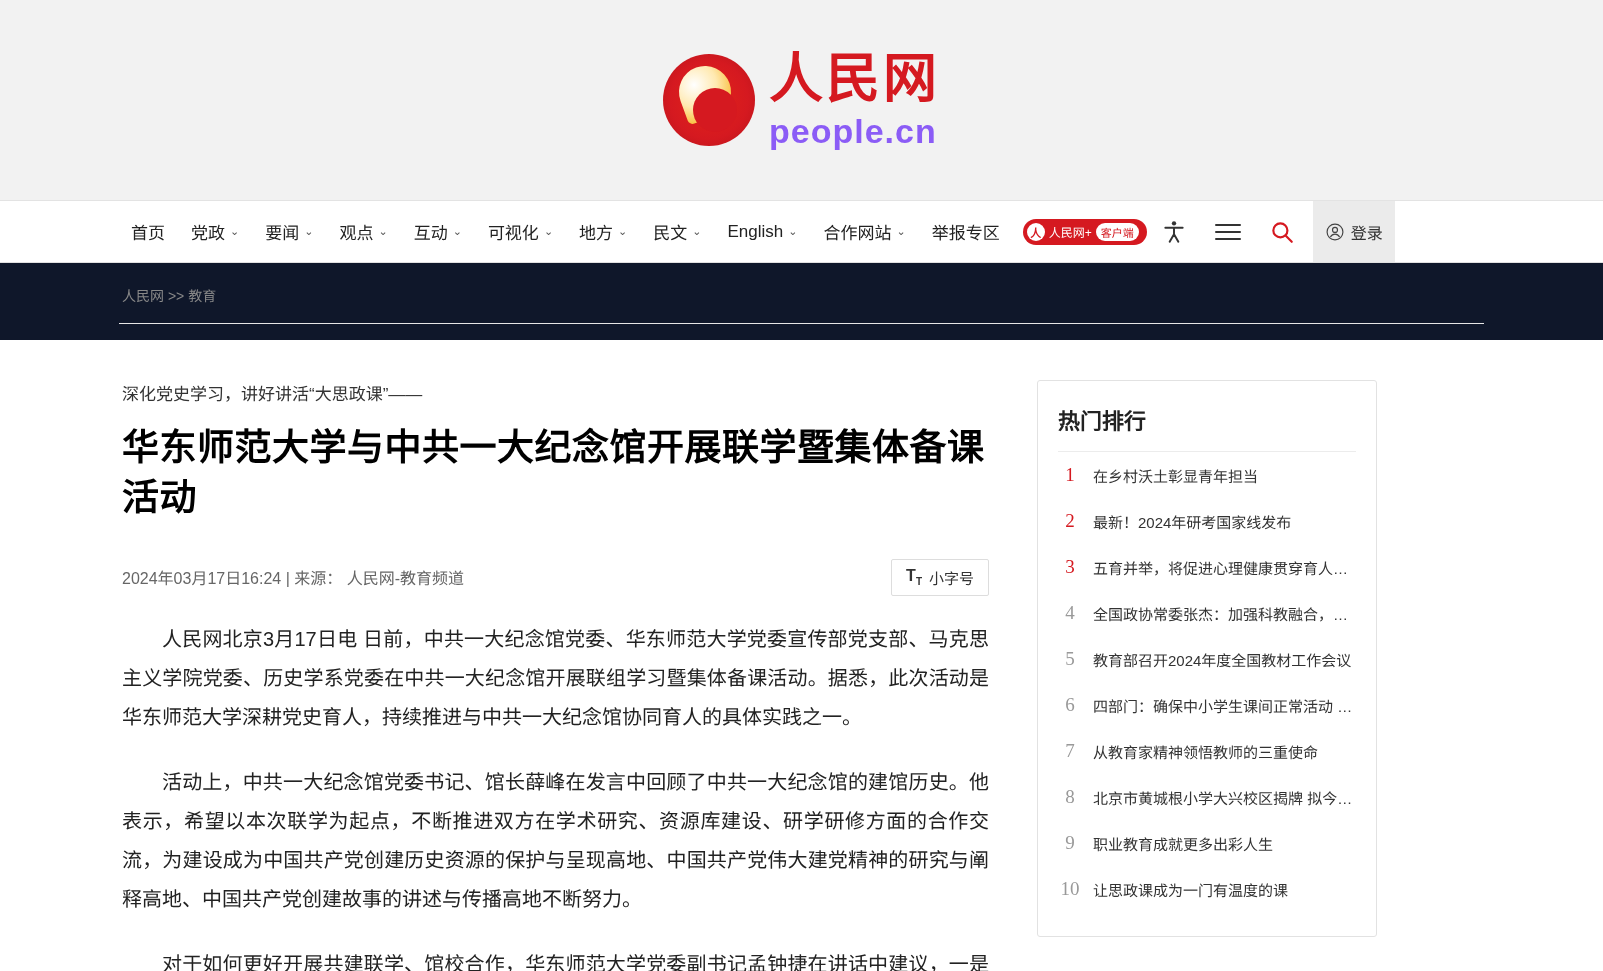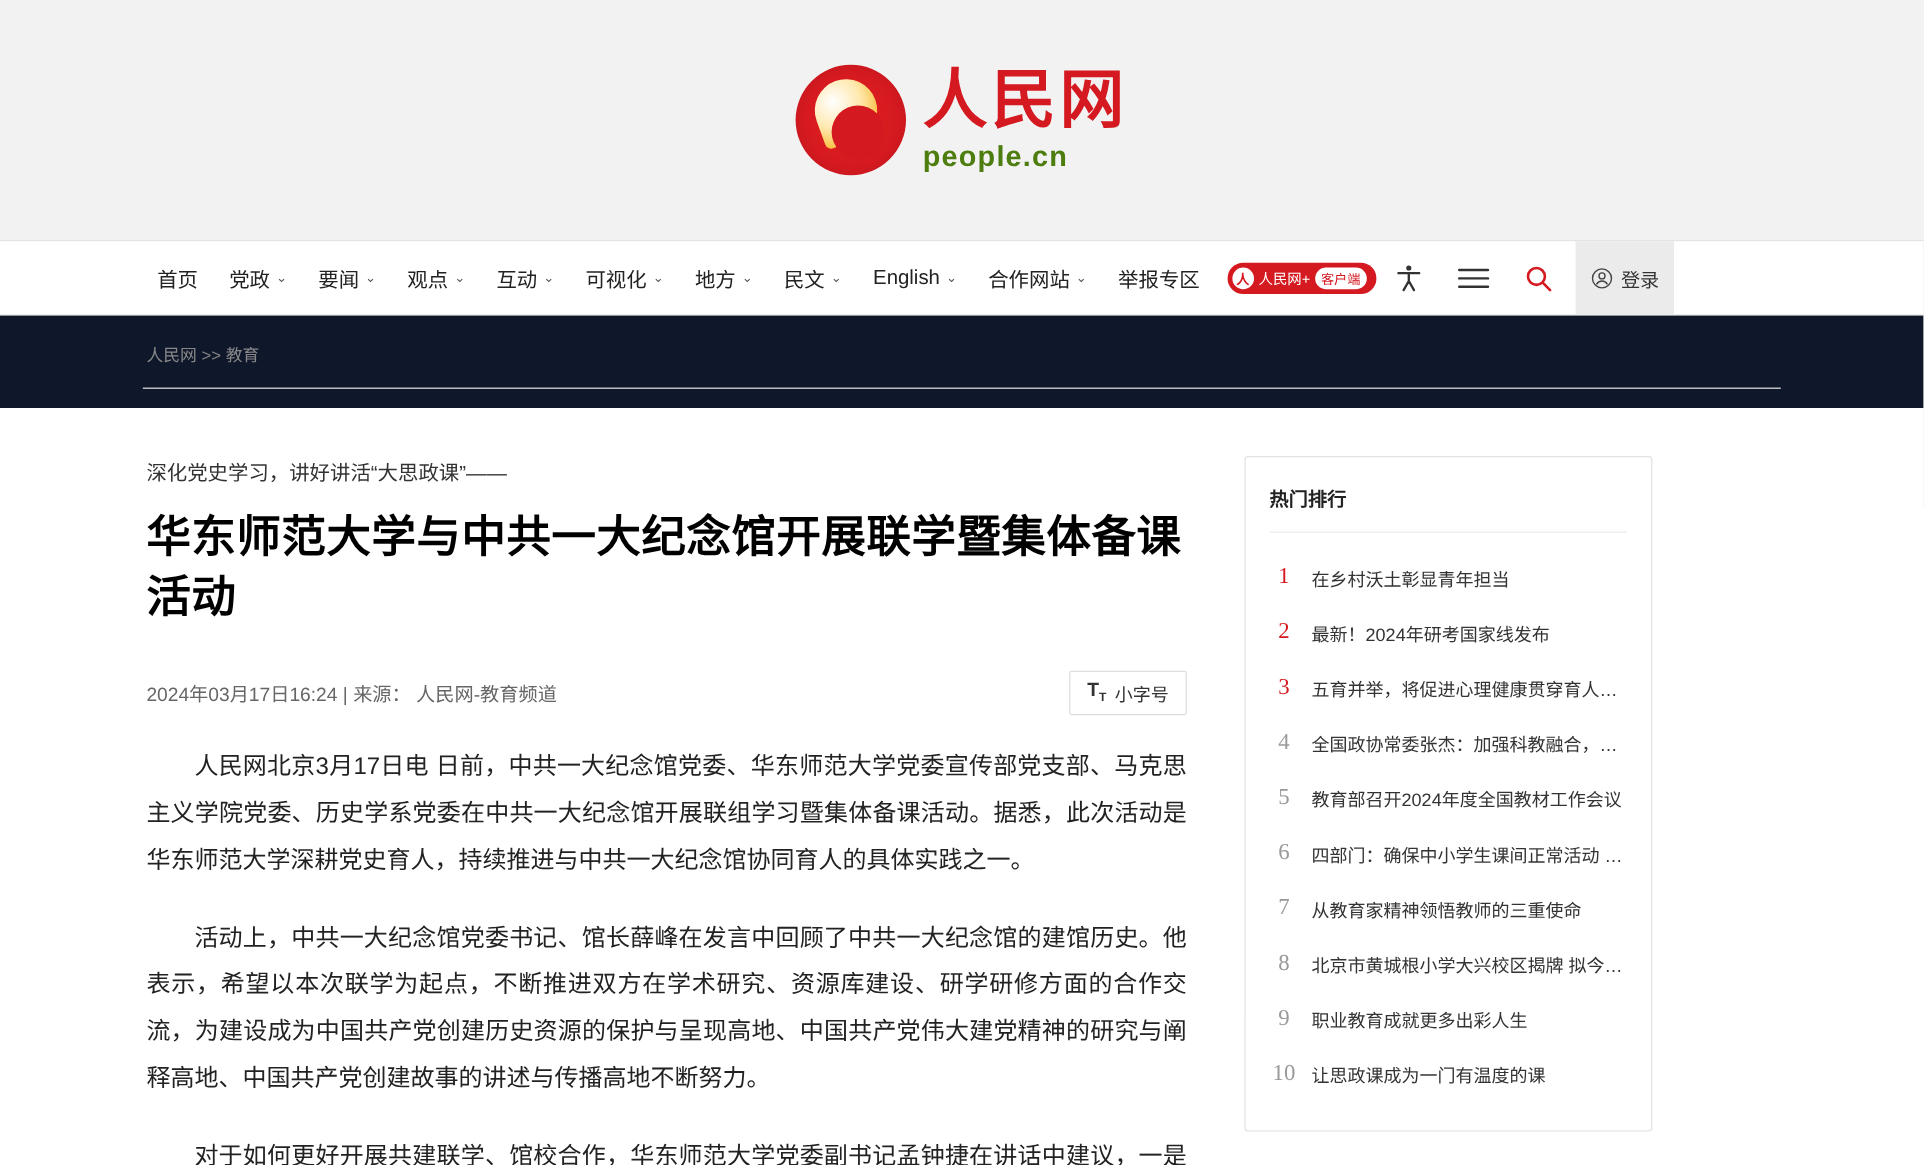--- a/index.html
+++ b/index.html
@@ -56,23 +56,23 @@
   }
   .logo-text-cn {
     font-family: "DejaVu Sans", "Liberation Sans", sans-serif;
     font-size: 54px;
     font-weight: 700;
     color: #d51920;
     letter-spacing: 3px;
     line-height: 1;
   }
   .logo-text-en {
-    font-size: 24px;
+    font-size: 34px;
     font-weight: 700;
-    color: #4d7c0f;
+    color: #8b5cf6;
     letter-spacing: 1px;
     margin-top: 8px;
     line-height: 1;
   }
 
   
   .nav-bar {
     background: #fff;
     height: 62px;
     border-bottom: 1px solid #e0e0e0;
@@ -252,26 +252,26 @@
     width: 340px;
   }
   .rank-card {
     border: 1px solid #e2e2e2;
     border-radius: 3px;
     padding: 22px 20px 24px 20px;
     box-sizing: border-box;
     background: #fff;
   }
   .rank-title {
-    font-size: 16px;
+    font-size: 22px;
     font-weight: 700;
     color: #222;
     padding-bottom: 16px;
     border-bottom: 1px solid #ececec;
-    margin-bottom: 14px;
+    margin-bottom: 0;
   }
   .rank-item {
     display: flex;
     align-items: center;
     gap: 13px;
     padding: 12px 0 12px 2px;
     cursor: pointer;
   }
   .rank-num {
     font-size: 19px;

